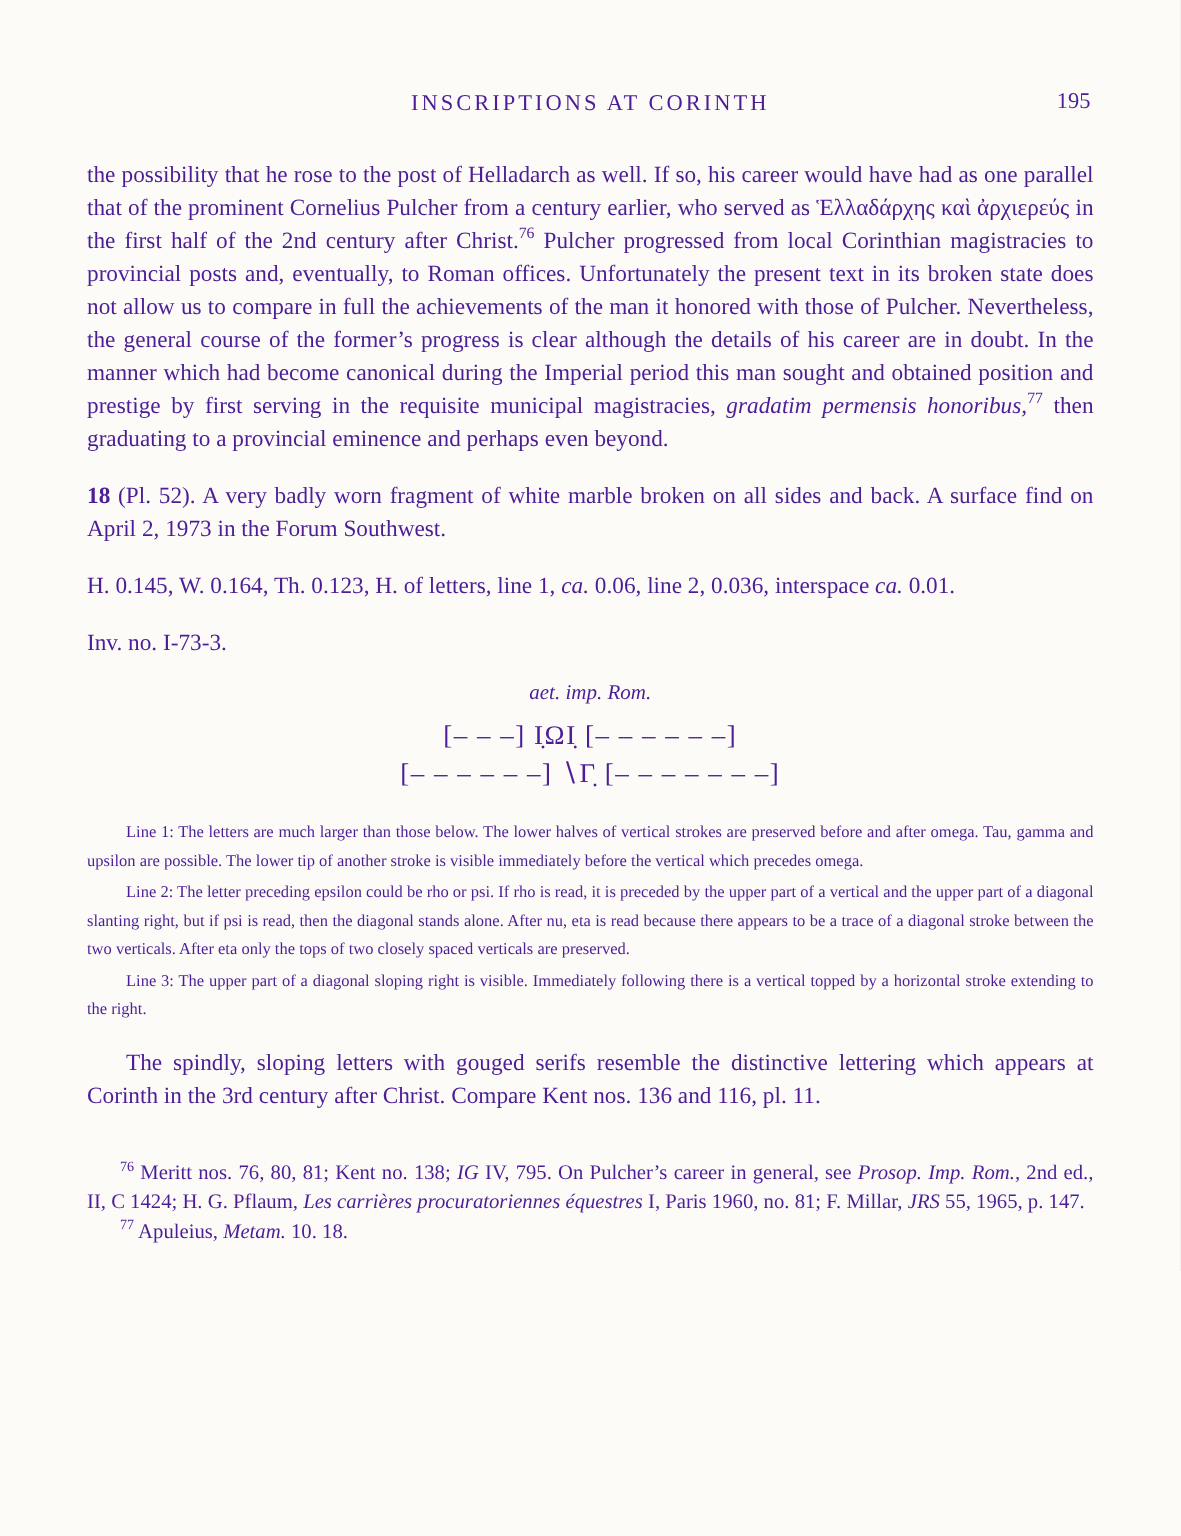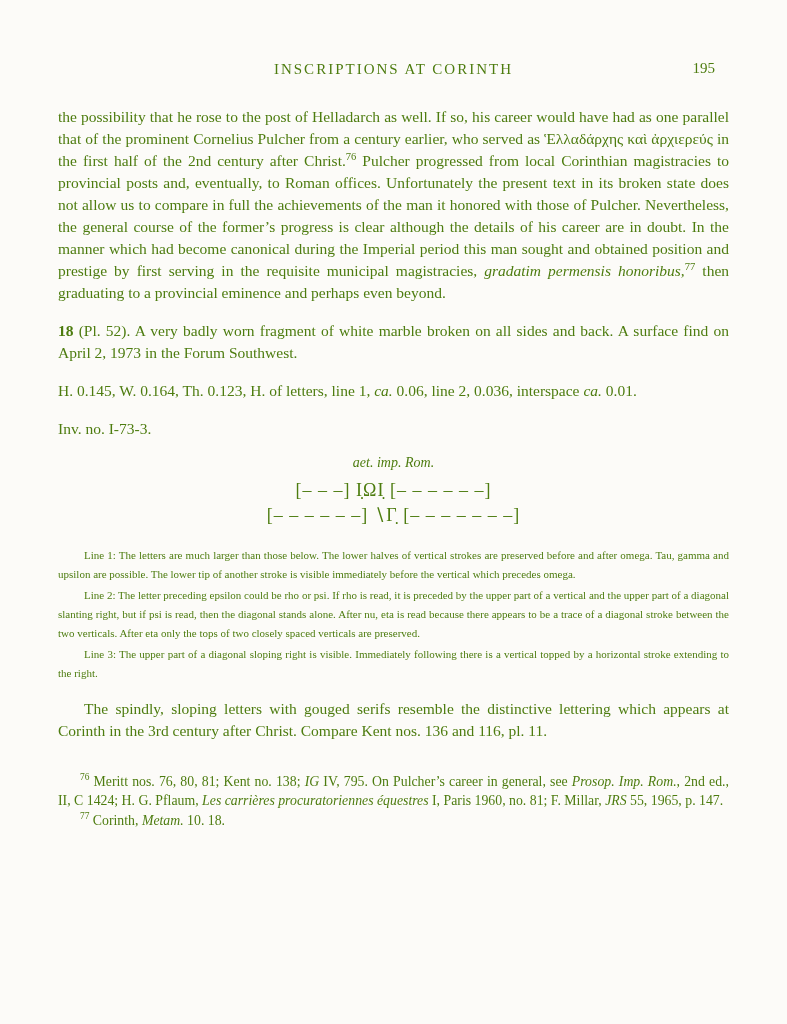--- a/index.html
+++ b/index.html
@@ -1,24 +1,24 @@
 <!DOCTYPE html>
 <html><head>
 <meta charset="utf-8">
 <style>
   html,body{margin:0;padding:0;background:#e9e7e2;}
   .page{
     width:787px;height:1024px;margin:0 auto;background:#fcfbf8;
     box-sizing:border-box;padding:60px 58px 0 58px;
-    font-family:"Liberation Serif", serif;color:#4d7c0f;
+    font-family:"Liberation Serif", serif;color:#4c1d95;
     position:relative;overflow:hidden;
   }
   .header{position:relative;text-align:center;margin-bottom:26px;height:20px;}
   .running-title{font-size:15px;letter-spacing:2px;}
-  .page-number{position:absolute;right:14px;top:0;font-size:15px;}
+  .page-number{position:absolute;right:2px;top:0;font-size:15px;}
   p{margin:0;}
   .body-par{font-size:15.5px;line-height:22px;text-align:justify;margin-bottom:16px;}
   .no-indent{text-indent:0;}
   .entry-par{margin-bottom:16px;}
   .inv-par{margin-bottom:15px;}
   .date-head{text-align:center;font-size:14px;font-style:italic;margin-bottom:7px;}
   .inscription{text-align:center;font-size:18px;line-height:25px;letter-spacing:1px;margin-bottom:18px;}
   .commentary{font-size:11px;line-height:19px;text-align:justify;text-indent:26px;margin-bottom:2px;}
   .commentary-block{margin-bottom:15px;}
   .closing{margin-bottom:30px;text-indent:26px;}
@@ -57,16 +57,16 @@
   <div class="commentary-block">
     <p class="commentary">Line 1:  The letters are much larger than those below.  The lower halves of vertical strokes are preserved before and after omega.  Tau, gamma and upsilon are possible.  The lower tip of another stroke is visible immediately before the vertical which precedes omega.</p>
     <p class="commentary">Line 2:  The letter preceding epsilon could be rho or psi.  If rho is read, it is preceded by the upper part of a vertical and the upper part of a diagonal slanting right, but if psi is read, then the diagonal stands alone.  After nu, eta is read because there appears to be a trace of a diagonal stroke between the two verticals.  After eta only the tops of two closely spaced verticals are preserved.</p>
     <p class="commentary">Line 3:  The upper part of a diagonal sloping right is visible.  Immediately following there is a vertical topped by a horizontal stroke extending to the right.</p>
   </div>
 
   <p class="body-par closing"><span>The spindly, sloping letters with gouged serifs resemble the distinctive lettering which appears at Corinth in the 3rd century after Christ.  Compare Kent nos. 136 and 116, pl. 11.</span></p>
 
   <div class="footnotes">
     <p class="footnote"><sup>76</sup><span> Meritt nos. 76, 80, 81; Kent no. 138; </span><span class="it">IG</span><span> IV, 795.  On Pulcher’s career in general, see </span><span class="it">Prosop. Imp. Rom.</span><span>, 2nd ed., II, C 1424; H. G. Pflaum, </span><span class="it">Les carrières procuratoriennes équestres</span><span> I, Paris 1960, no. 81; F. Millar, </span><span class="it">JRS</span><span> 55, 1965, p. 147.</span></p>
-    <p class="footnote"><sup>77</sup><span> Corinth, </span><span class="it">Metam.</span><span> 10. 18.</span></p>
+    <p class="footnote"><sup>77</sup><span> Apuleius, </span><span class="it">Metam.</span><span> 10. 18.</span></p>
   </div>
 
 </div>
 
 </body></html>

